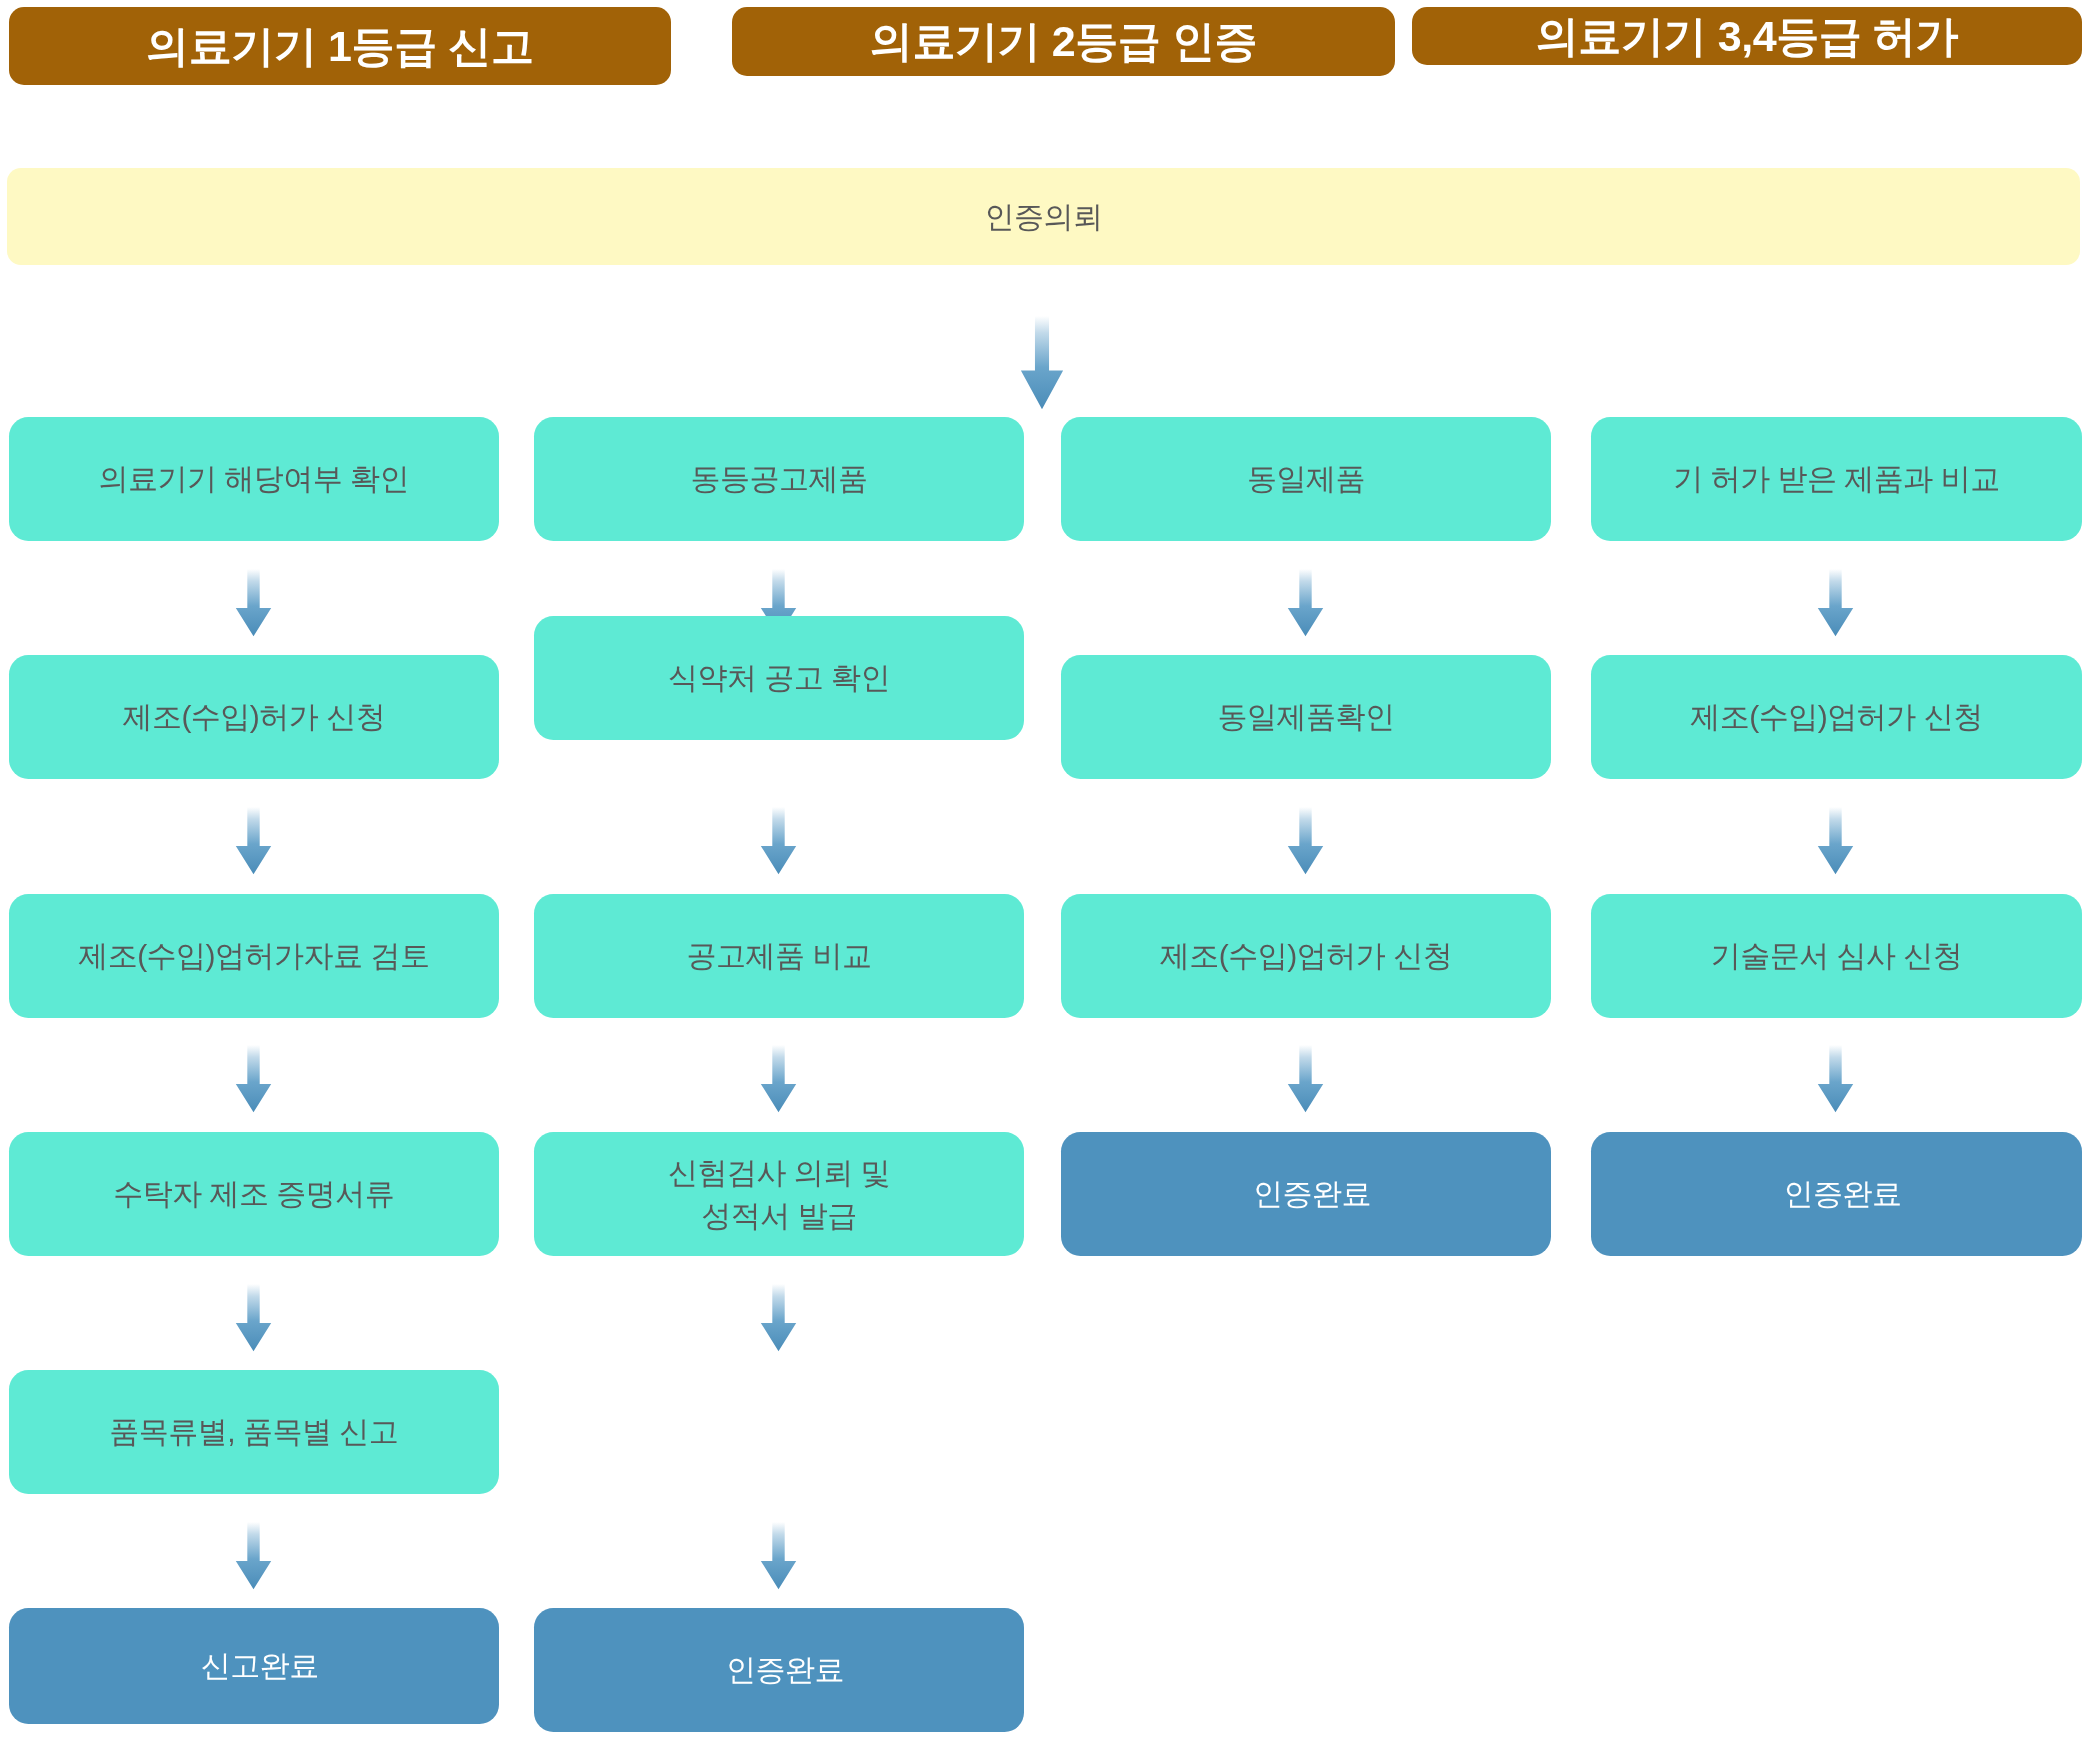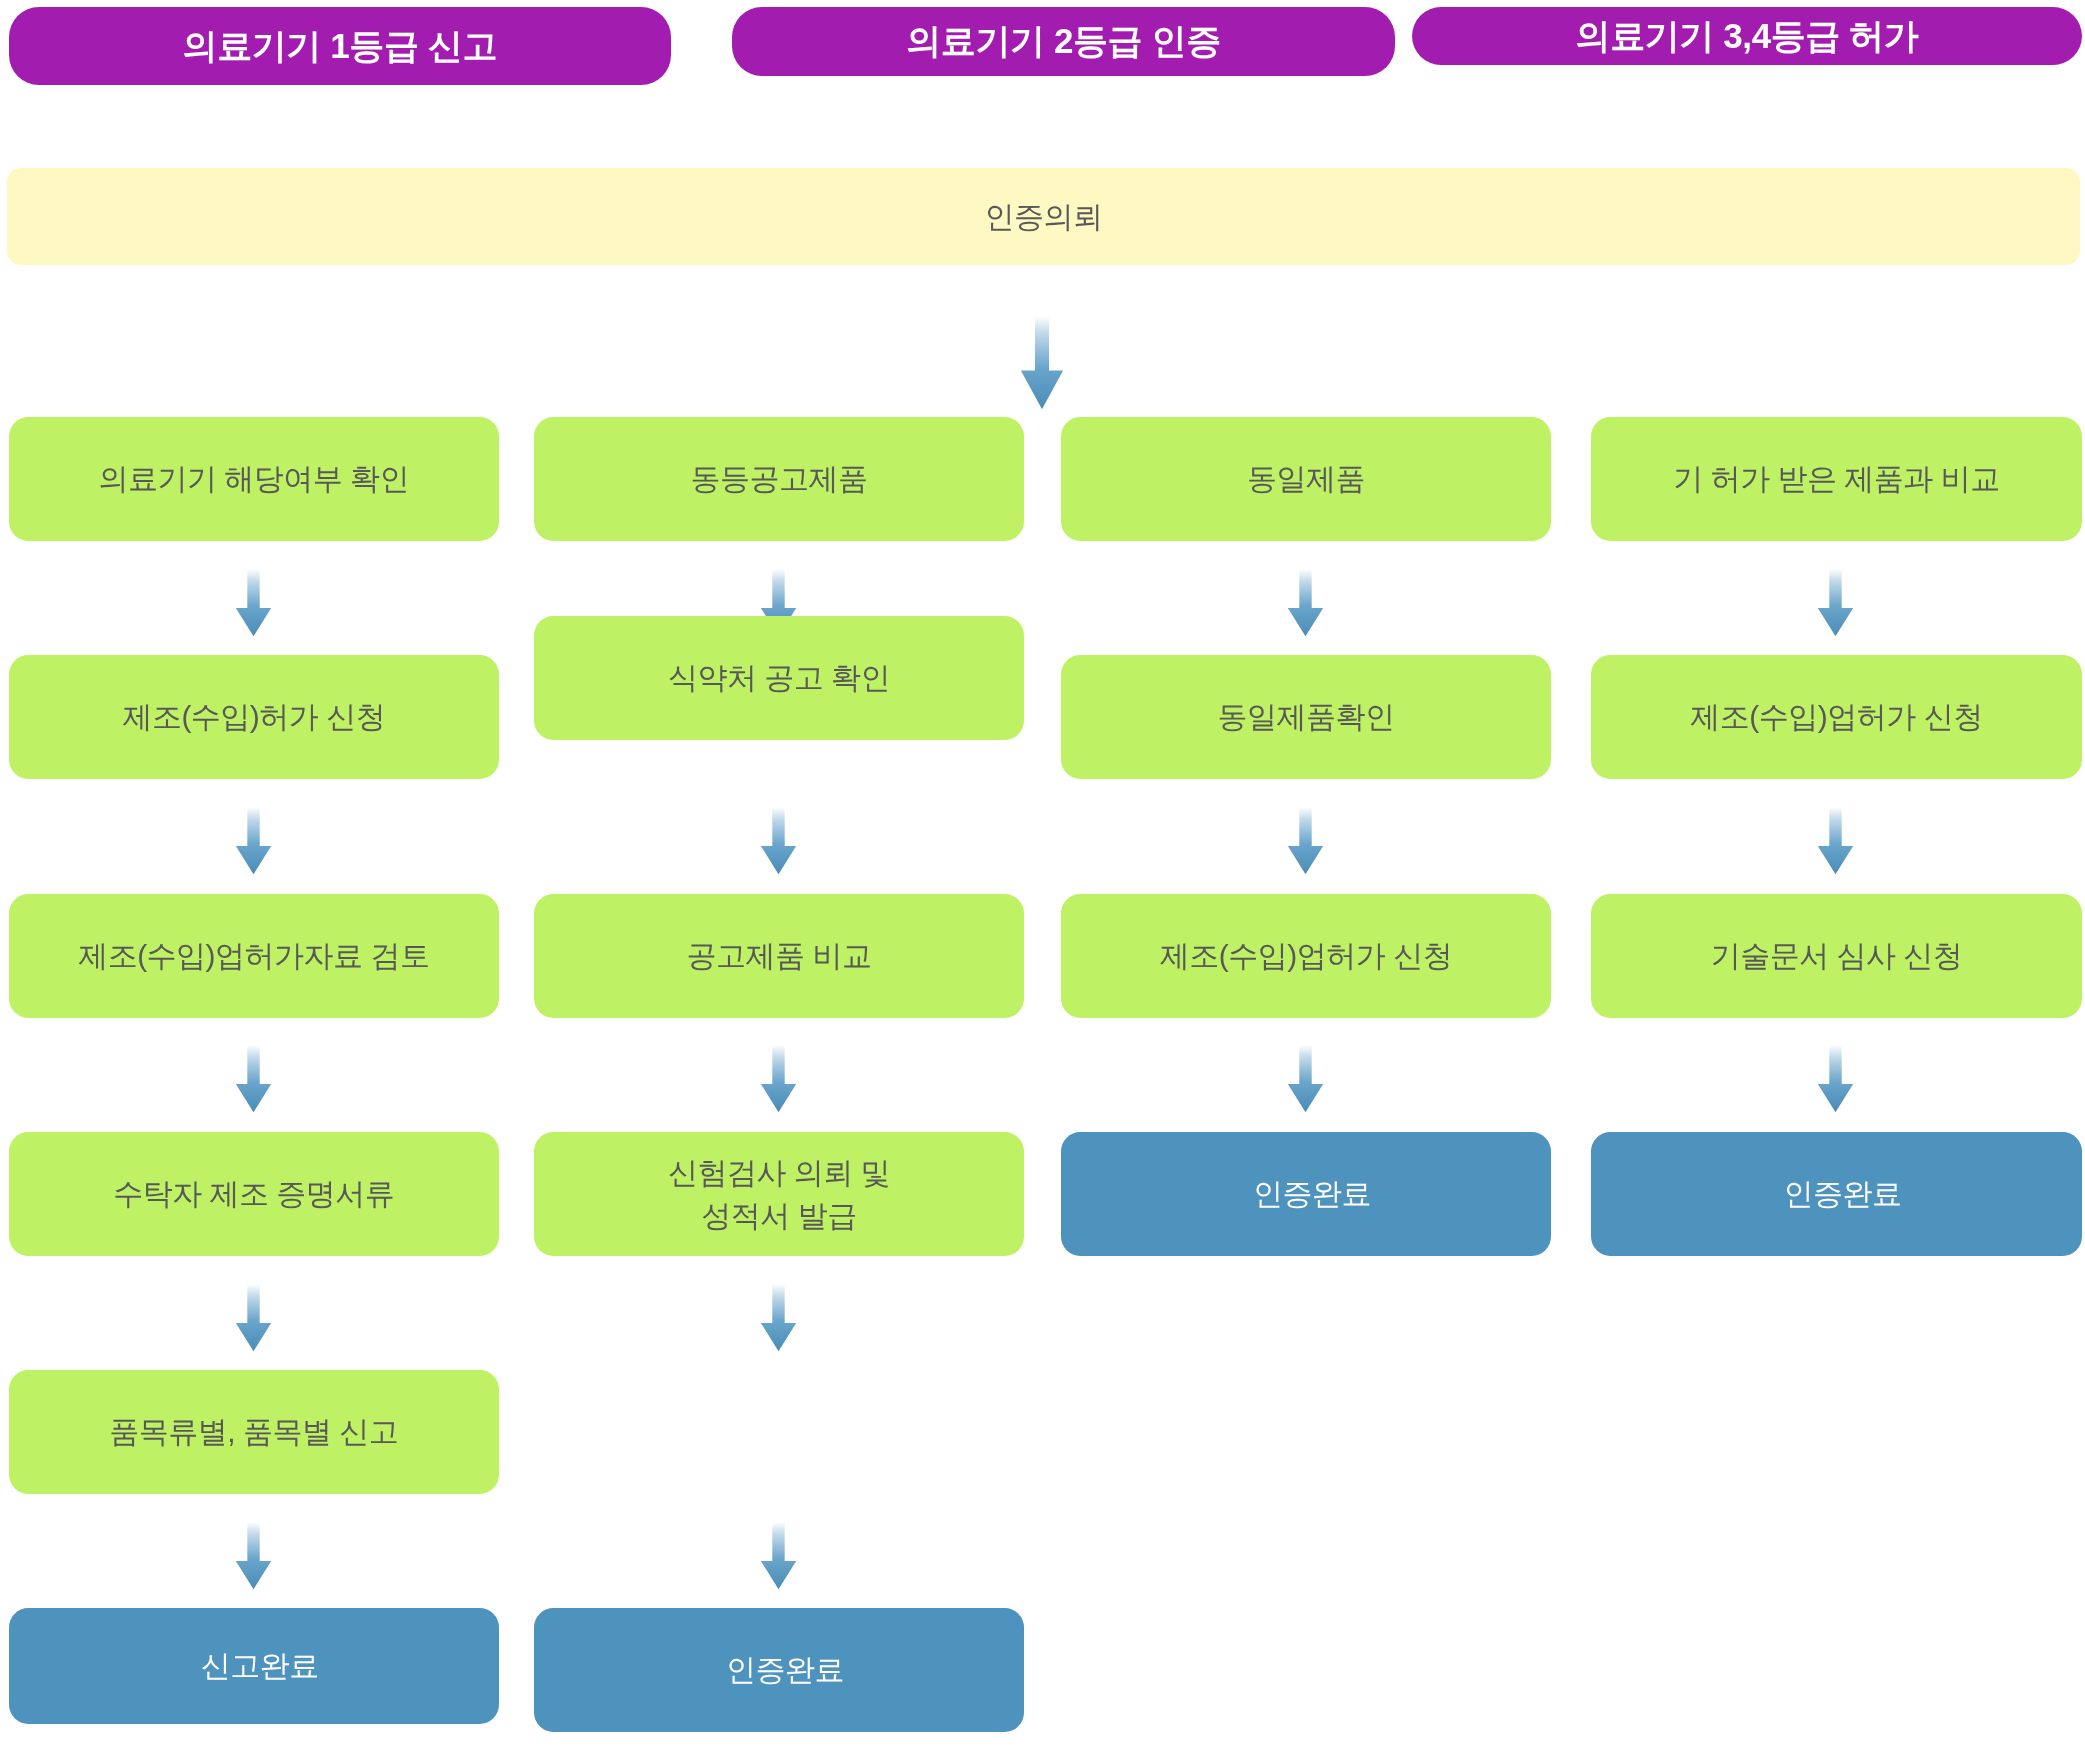--- a/index.html
+++ b/index.html
@@ -31,30 +31,30 @@
     border-radius: 19.4px;
     display: flex;
     align-items: center;
     justify-content: center;
     text-align: center;
     line-height: 1.45;
     white-space: pre-line;
   }
 
   .node.header {
-    background: #a21caf;
+    background: #a16207;
     color: #ffffff;
     font-weight: bold;
-    font-size: 35px;
+    font-size: 43px;
     letter-spacing: -0.4px;
-    border-radius: 30px;
+    border-radius: 15px;
   }
 
   .node.step {
-    background: #bef264;
+    background: #5eead4;
     color: #585858;
     font-size: 30px;
     letter-spacing: -0.5px;
   }
 
   .node.wide {
     background: #fef9c3;
     color: #585858;
     font-size: 30px;
     letter-spacing: -0.5px;

